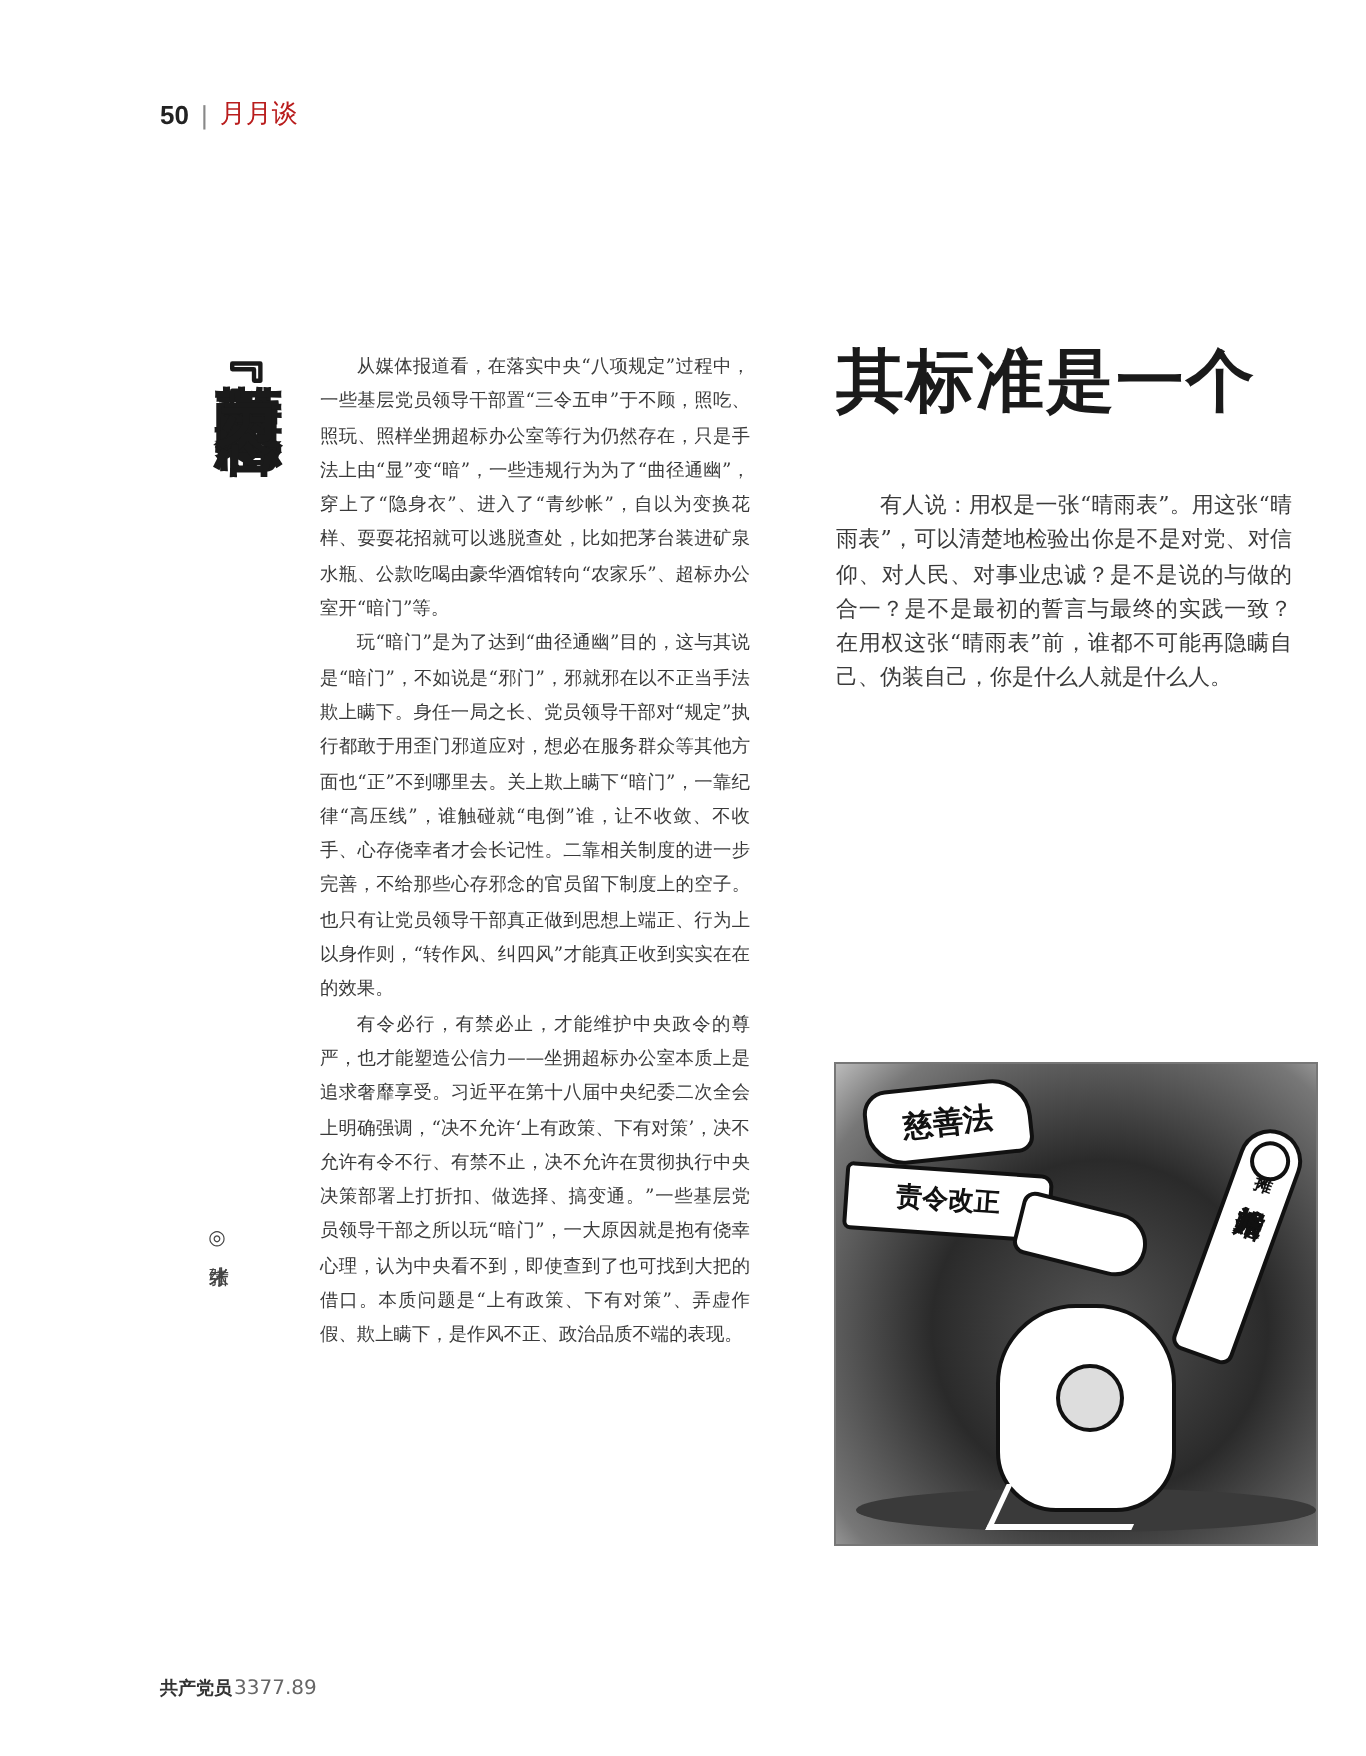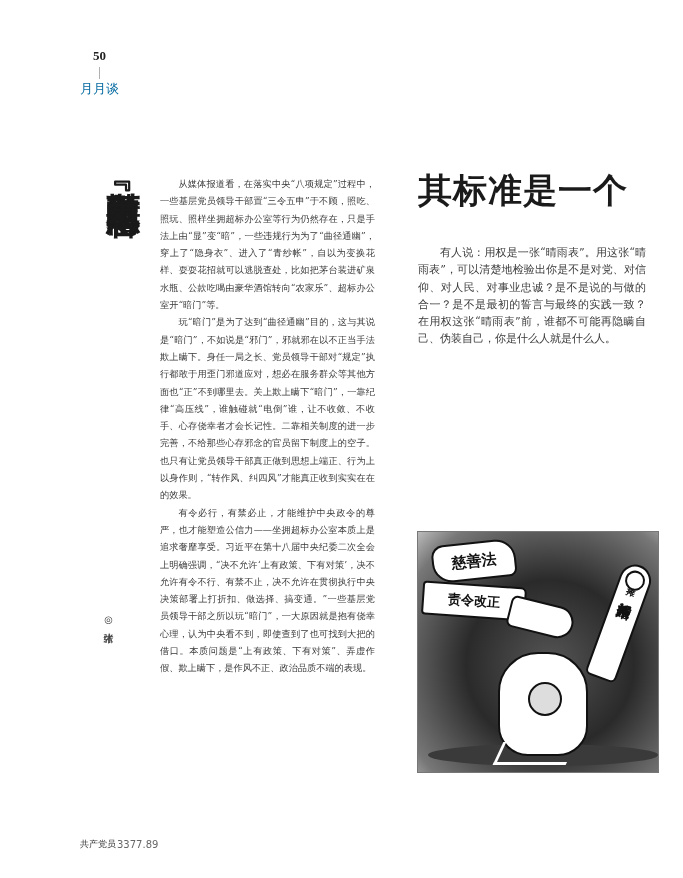--- a/index.html
+++ b/index.html
@@ -1,26 +1,26 @@
 <!DOCTYPE html>
 <html><head>
   <meta charset="utf-8">
   <style>
     html, body { margin: 0; padding: 0; }
     body {
       width: 683px; height: 878px; background: #ffffff; position: relative; overflow: hidden;
       font-family: "DejaVu Serif", "Liberation Serif", serif; color: #333;
     }
     .header {
-      position: absolute; left: 80px; top: 48px; font-family: Liberation Serif, serif;
-      font-size: 13px; color: #444; display: flex; align-items: center; flex-direction: column;
+      position: absolute; left: 80px; top: 48px; font-family: Liberation Sans, sans-serif;
+      font-size: 13px; color: #444; display: flex; align-items: center;
     }
     .header .pagenum { font-weight: bold; color: #222; font-size: 13px; }
     .header .sep { margin: 0 6px; color: #888; }
-    .header .section { color: #0369a1; }
+    .header .section { color: #b91c1c; }
 
     .left-title {
       position: absolute; left: 86px; top: 165px; width: 60px;
       writing-mode: vertical-rl; text-orientation: upright;
       font-family: "DejaVu Serif", "Liberation Serif", serif; font-weight: bold;
       font-size: 34px; line-height: 44px; letter-spacing: 1px; color: #1a1a1a;
     }
     .author {
       position: absolute; left: 95px; top: 614px; width: 20px;
       writing-mode: vertical-rl; text-orientation: upright;
@@ -57,21 +57,21 @@
     .figure-body { position: absolute; left: 80px; top: 120px; width: 86px; height: 100px; background: #fff; border: 2px solid #111; border-radius: 40px 40px 30px 30px; }
     .figure-badge { position: absolute; left: 110px; top: 150px; width: 30px; height: 30px; border: 2px solid #111; border-radius: 50%; background: #ddd; }
     .legs { position: absolute; left: 80px; top: 210px; width: 70px; height: 20px; border-bottom: 3px solid #fff; border-left: 3px solid #fff; transform: skewX(-25deg); }
     .stick { position: absolute; left: 186px; top: 30px; width: 32px; height: 120px; background: #fff; border: 2px solid #111; border-radius: 16px 16px 6px 6px; transform: rotate(20deg); font-family: "DejaVu Sans", "Liberation Sans", sans-serif; font-weight: bold; font-size: 14px; line-height: 17px; color: #111; writing-mode: vertical-rl; text-orientation: upright; display: flex; align-items: center; justify-content: flex-start; padding-top: 4px; box-sizing: border-box; }
     .stick .seal { display: inline-block; width: 16px; height: 16px; border: 2px solid #111; border-radius: 50%; font-size: 9px; line-height: 16px; text-align: center; margin-bottom: 4px; }
 
     .footer {
       position: absolute; left: 80px; top: 838px; font-family: "DejaVu Sans", "Liberation Sans", sans-serif;
       font-size: 10px; color: #666; display: flex; align-items: center;
     }
-    .footer .mag { font-family: "DejaVu Serif", "Liberation Serif", serif; font-weight: normal; color: #333; font-size: 9px; margin-right: 1px; }
+    .footer .mag { font-family: "DejaVu Serif", "Liberation Serif", serif; font-weight: bold; color: #333; font-size: 9px; margin-right: 1px; }
   </style>
 </head>
 <body>
 
 <div class="header">
   <span class="pagenum">50</span>
   <span class="sep">|</span>
   <span class="section">月月谈</span>
 </div>
 

